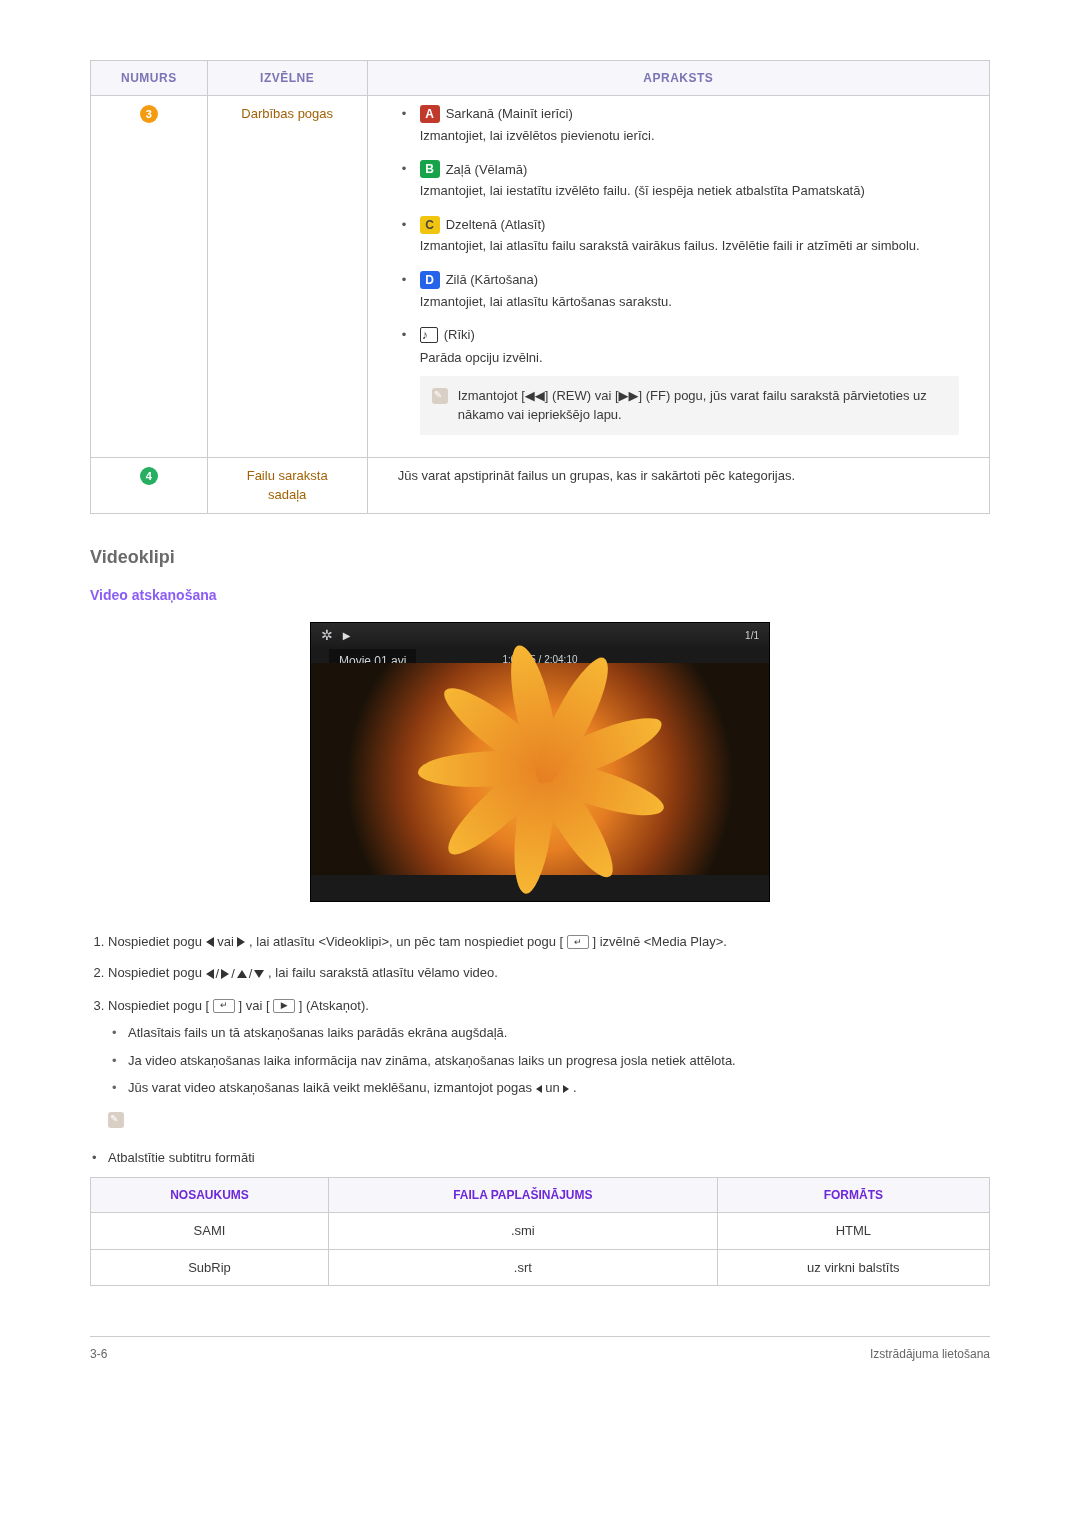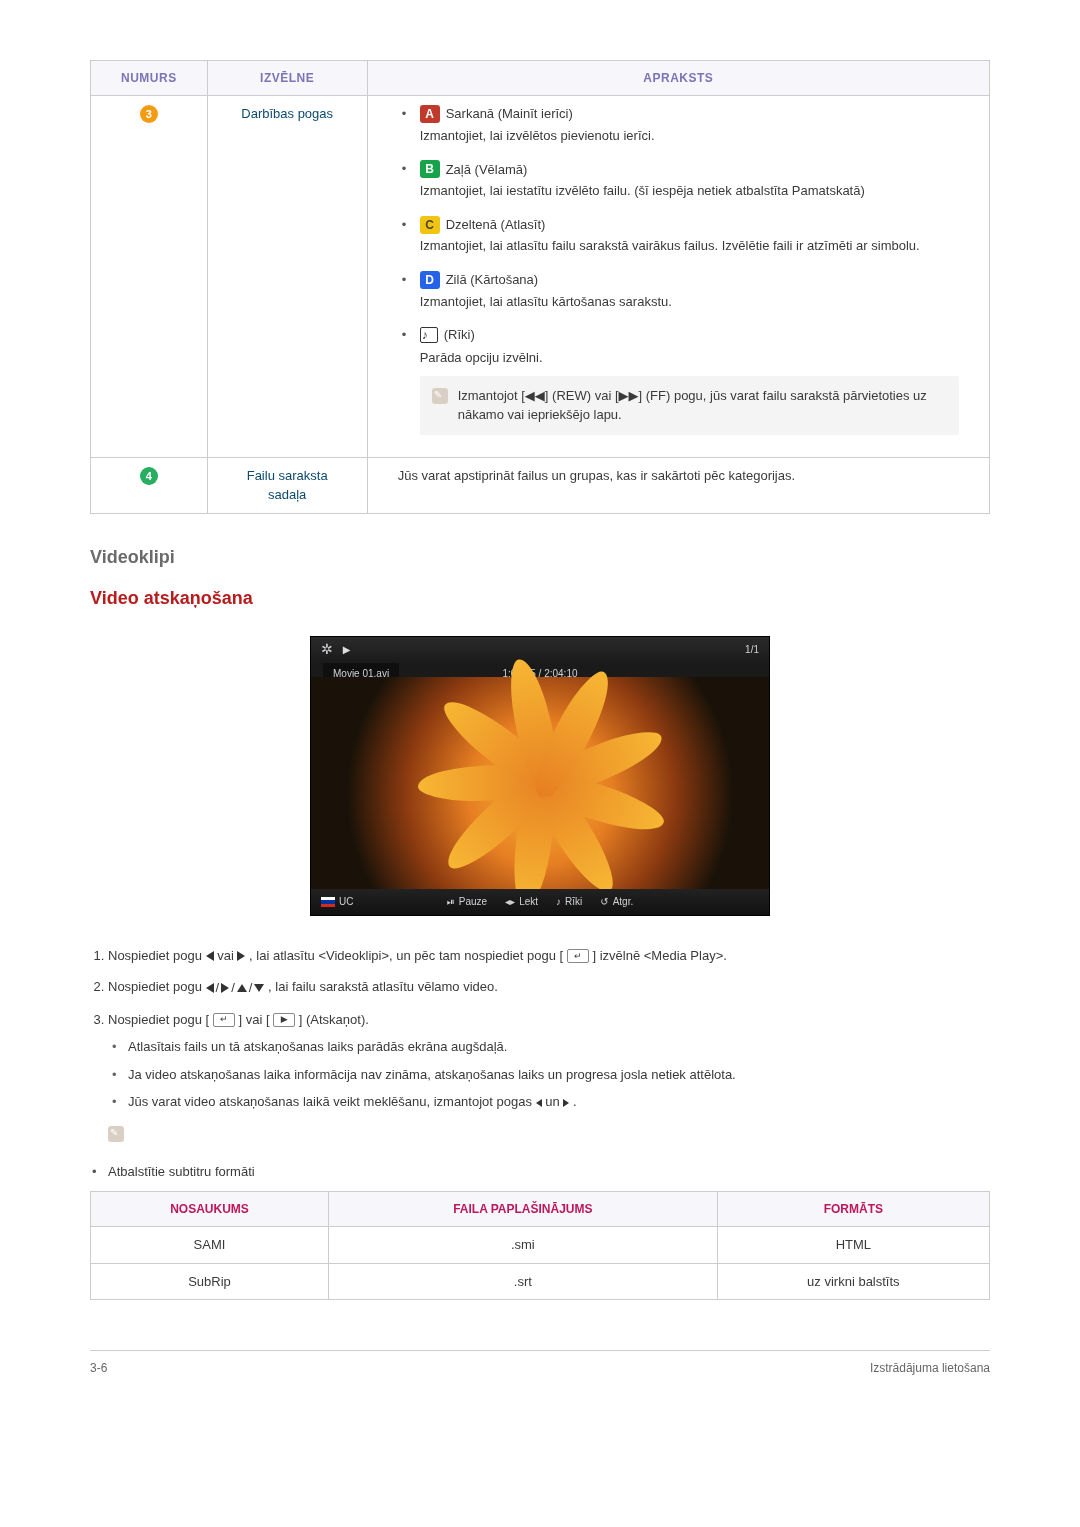--- a/index.html
+++ b/index.html
@@ -25,21 +25,21 @@
     text-align: center;
   }
   table.main-table th {
     background: #f7f6fb;
     color: #7b74b5;
     font-weight: bold;
     font-size: 12px;
     letter-spacing: 0.5px;
   }
   table.main-table td.desc { text-align: left; }
-  table.main-table td.menu { color: #0c4a6e; }
+  table.main-table td.menu { color: #a16207; }
   .col-num { width: 90px; }
   .col-menu { width: 160px; }
 
   .numball {
     display: inline-block;
     width: 18px; height: 18px;
     border-radius: 9px;
     color: #fff;
     font-weight: bold;
     font-size: 11px;
@@ -109,22 +109,22 @@
   }
   .note-icon::before{
     content:"✎"; font-size:10px; color:#fff; position:absolute; left:2px; top:-1px;
   }
 
   h2.section {
     font-size:18px; color:#6b6b6b; font-weight:bold;
     margin:20px 0 14px 0;
   }
   h3.sub {
-    font-size:18px; color:#b91c1c; font-weight:bold;
-    margin-bottom:24px;
+    font-size:14px; color:#8b5cf6; font-weight:bold;
+    margin-bottom:16px;
   }
 
   .video-shot {
     width:460px; height:280px;
     margin:0 auto 30px auto;
     background:#1a1a1a;
     border:1px solid #000;
     position:relative;
     color:#cfd2d6;
     font-size:10px;
@@ -132,24 +132,24 @@
   .vs-top {
     height:26px;
     background:linear-gradient(#2b2b2b,#1a1a1a);
     display:flex; align-items:center; gap:10px;
     padding:0 10px;
   }
   .vs-play { color:#ddd; font-size:10px;}
   .vs-time { position:absolute; left:50%; transform:translateX(-50%);margin-top:48px;}
   .vs-index{ margin-left:auto;}
   .vs-sub  {
-    position:absolute; top:26px; left:12px;
+    position:absolute; top:26px; left:18px;
     background:rgba(0,0,0,.4);
     padding:3px 10px;
-    font-size:10px;
+    font-size:12px;
   }
   .vs-img {
     position:absolute; top:40px; left:0; right:0; bottom:26px;
     background:
       radial-gradient(circle at 50% 55%, #f7b733 0%, #e67e22 28%, #8e3b10 52%, #1a1208 75%);
   }
   .petal {
     position:absolute;
     width:140px;height:36px;
     background:linear-gradient(90deg,#e67e22,#f7b733);
@@ -194,21 +194,21 @@
   .support-line{ margin: 16px 0 10px 0; position:relative; padding-left:18px;}
   .support-line::before{content:"•";position:absolute;left:2px;color:#555;}
 
   table.sub-table{
     width:100%; border-collapse:collapse; margin-top:8px;
   }
   table.sub-table th, table.sub-table td{
     border:1px solid #ccc; padding:8px; text-align:center; font-size:13px;
   }
   table.sub-table th{
-    background:#f7f6fb; color:#be185d; font-weight:bold; font-size:12px;
+    background:#f7f6fb; color:#6d28d9; font-weight:bold; font-size:12px;
   }
 
   .footer{
     border-top:1px solid #ccc;
     margin-top:50px;
     padding-top:8px;
     display:flex;justify-content:space-between;
     font-size:12px;color:#666;
   }
   .midline{display:inline-flex;align-items:center;gap:2px;vertical-align:middle;}
@@ -295,42 +295,20 @@
   <div class="vs-img">
     <div class="petal" style="transform:translate(-10px,-18px) rotate(-20deg);"></div>
     <div class="petal" style="transform:translate(-10px,-18px) rotate(20deg);"></div>
     <div class="petal" style="transform:translate(-10px,-18px) rotate(60deg);"></div>
     <div class="petal" style="transform:translate(-10px,-18px) rotate(100deg);"></div>
     <div class="petal" style="transform:translate(-10px,-18px) rotate(140deg);"></div>
     <div class="petal" style="transform:translate(-10px,-18px) rotate(180deg);"></div>
     <div class="petal" style="transform:translate(-10px,-18px) rotate(220deg);"></div>
     <div class="petal" style="transform:translate(-10px,-18px) rotate(260deg);"></div>
     <div class="petal" style="transform:translate(-10px,-18px) rotate(300deg);"></div>
-  </div>
-  <div class="vs-bot">
-    <div class="vs-bot-left">
-      <span class="flag flag-r"></span>
-      <span>UC</span>
-    </div>
-    <span class="vs-btn">
-        <span>⏯</span>
-        <span>Pauze</span>
-      </span>
-    <span class="vs-btn">
-        <span>◂▸</span>
-        <span>Lekt</span>
-      </span>
-    <span class="vs-btn">
-        <span>♪</span>
-        <span>Rīki</span>
-      </span>
-    <span class="vs-btn">
-        <span>↺</span>
-        <span>Atgr.</span>
-      </span>
   </div>
 </div>
 
 <ol class="steps">
   <li>
     <span>Nospiediet pogu </span>
     <span class="tri tri-l"></span>
     <span> vai </span>
     <span class="tri tri-r"></span>
     <span>, lai atlasītu &lt;Videoklipi&gt;, un pēc tam nospiediet pogu [</span>

